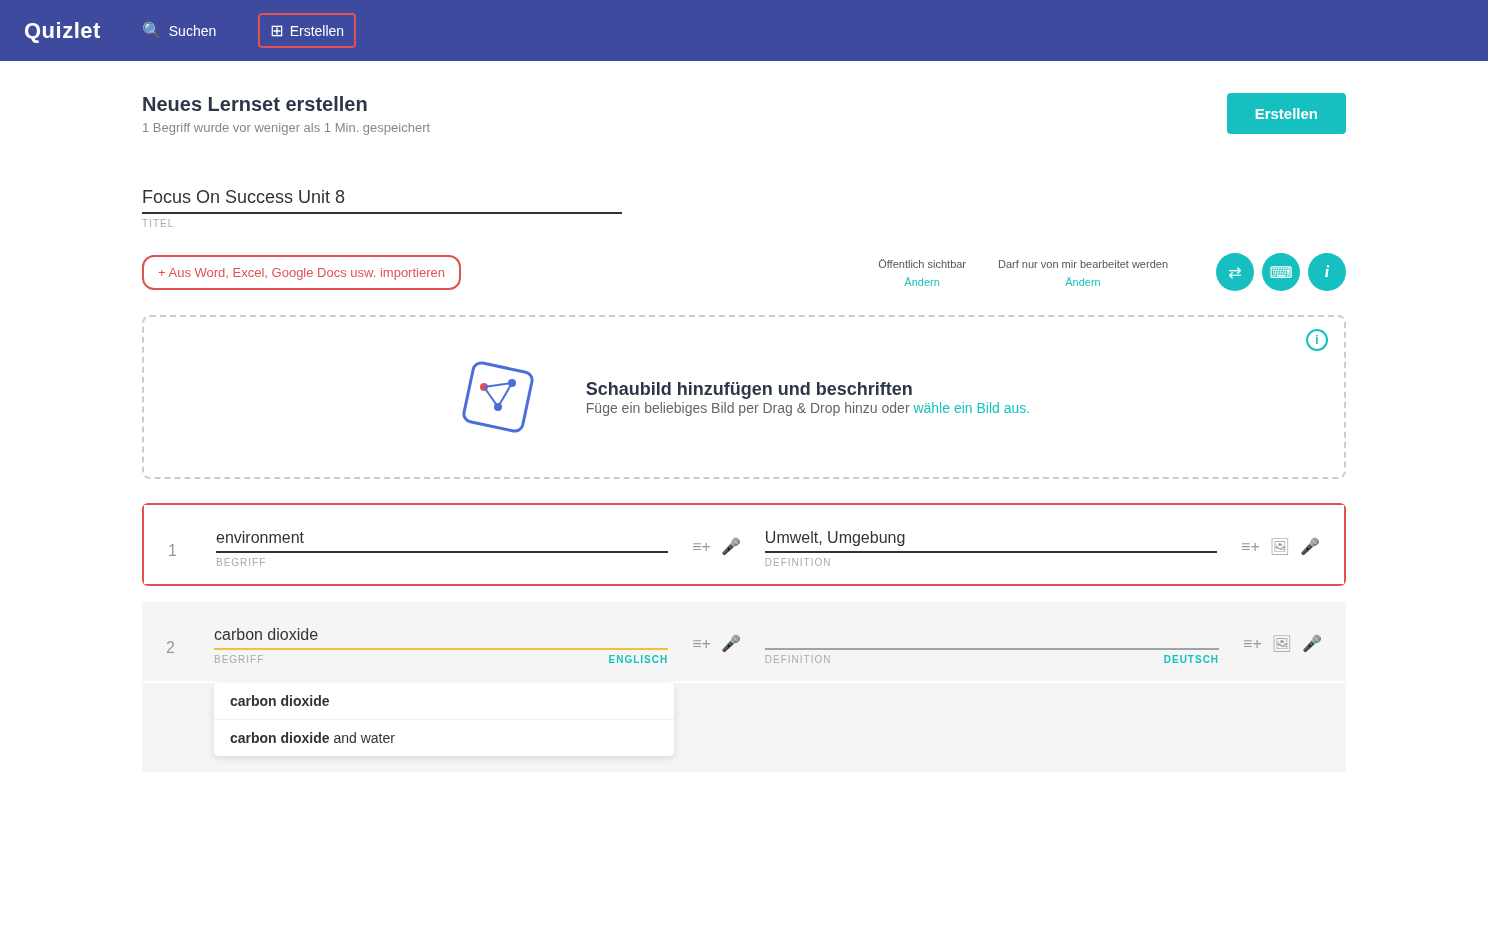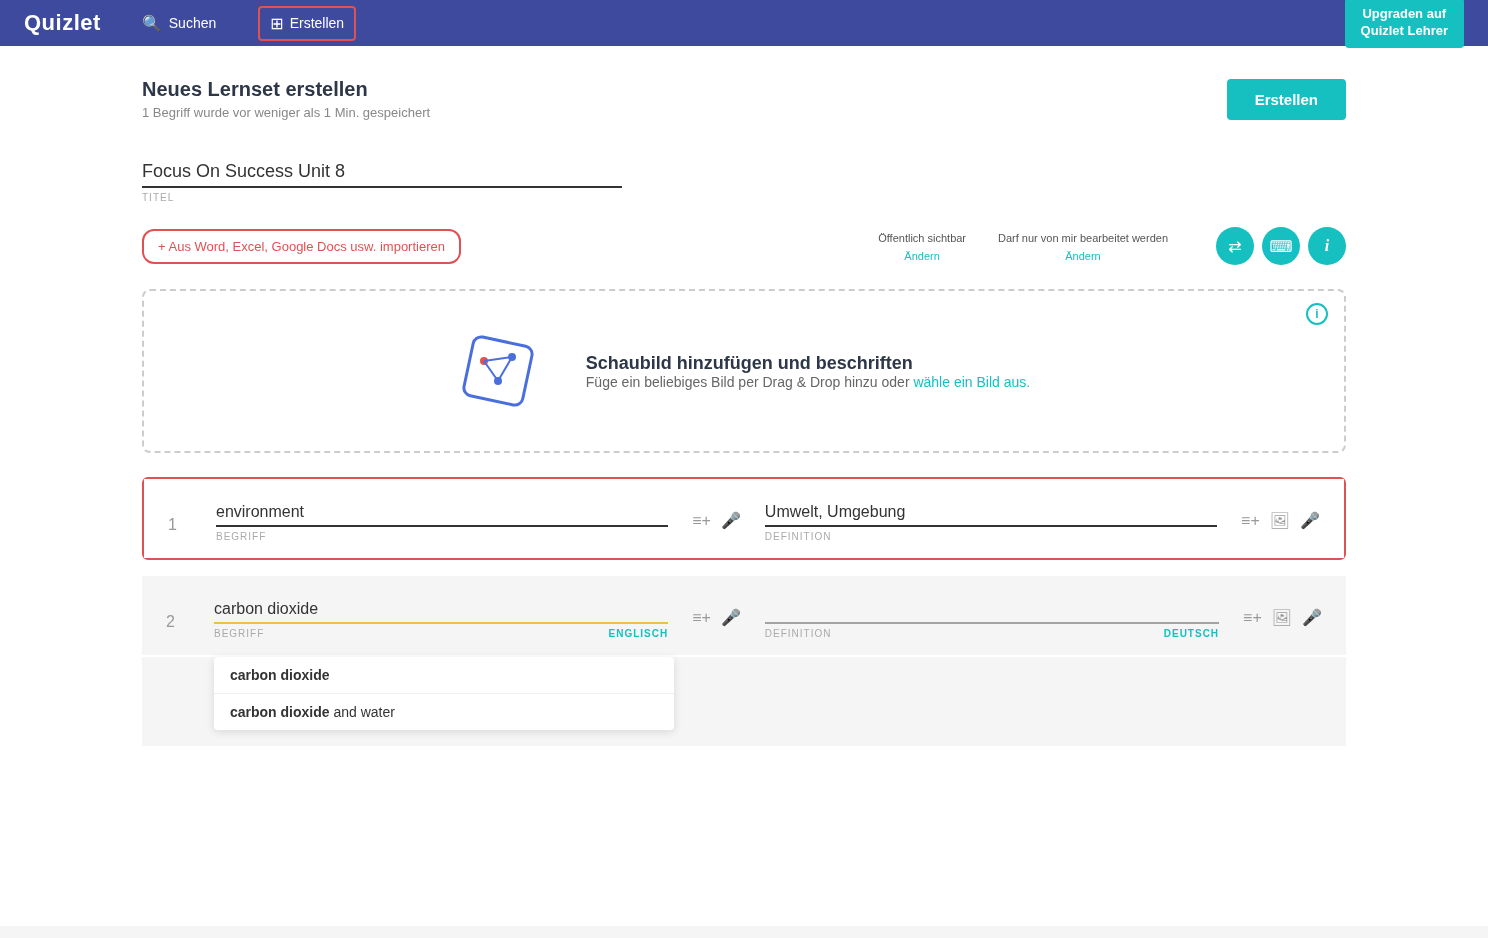--- a/index.html
+++ b/index.html
@@ -1,21 +1,21 @@
 <!DOCTYPE html>
 <html><head>
   <meta charset="utf-8">
   <style>
     * { box-sizing: border-box; margin: 0; padding: 0; }
     body { font-family: 'Helvetica Neue', Arial, sans-serif; background: #f5f5f5; color: #333; }
 
     
     .navbar {
       background: #3d4a9e;
-      height: 46px;
+      height: 61px;
       display: flex;
       align-items: center;
       padding: 16px 24px;
       gap: 32px;
     }
     .navbar-brand {
       color: #fff;
       font-size: 22px;
       font-weight: 700;
       letter-spacing: 0.5px;
@@ -60,23 +60,23 @@
 
     .content-wrapper {
       max-width: 1300px;
       margin: 0 auto;
       padding: 32px 48px;
     }
 
     
     .header-row {
       display: flex;
-      align-items: center;
+      align-items: flex-start;
       justify-content: space-between;
-      margin-bottom: 37px;
+      margin-bottom: 48px;
     }
     .header-left h1 {
       font-size: 20px;
       font-weight: 700;
       color: #2d3748;
       margin-bottom: 4px;
     }
     .header-left p {
       font-size: 13px;
       color: #888;
@@ -336,22 +336,20 @@
   <span class="navbar-brand">Quizlet</span>
   <div class="navbar-item">
     <span class="nav-icon">🔍</span>
     <span>Suchen</span>
   </div>
   <div class="navbar-item active">
     <span class="nav-icon">⊞</span>
     <span>Erstellen</span>
   </div>
   <div class="navbar-spacer"></div>
-  <button class="upgrade-btn" style="white-space:pre-line;">Upgraden auf
-Quizlet Lehrer</button>
 </nav>
 
 <div class="main-content">
   <div class="content-wrapper">
 
     <div class="header-row">
       <div class="header-left">
         <h1>Neues Lernset erstellen</h1>
         <p>1 Begriff wurde vor weniger als 1 Min. gespeichert</p>
       </div>

